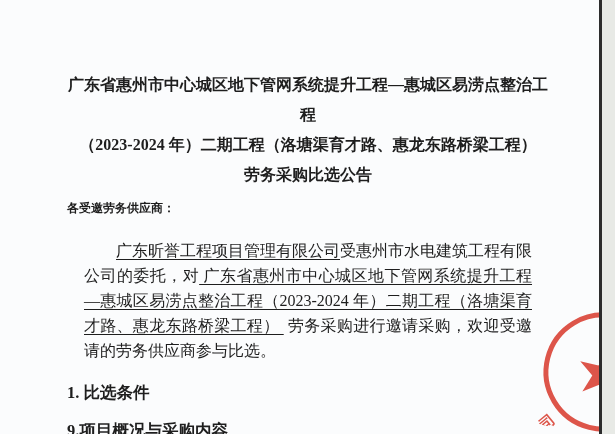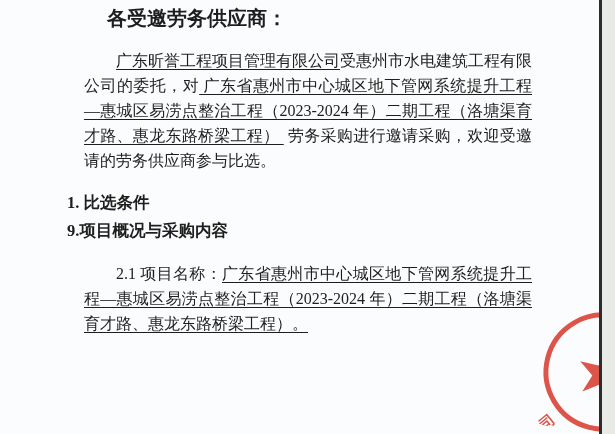--- a/index.html
+++ b/index.html
@@ -38,36 +38,35 @@
   .title-block {
     padding-top: 70px;
     text-align: center;
     font-weight: 700;
     font-size: 16px;
   }
   .title-line { line-height: 30px; }
   .salutation {
     margin-top: 6px;
     font-weight: 700;
-    font-size: 20px;
+    font-size: 12px;
     line-height: 25px;
-    margin-left: 40px;
   }
   p.body-text {
     margin: 17px;
     font-size: 16px;
     line-height: 25px;
     text-align: justify;
     text-indent: 2em;
   }
   .heading {
     font-weight: 700;
     font-size: 16.5px;
     line-height: 26px;
-    margin-top: 2px;
+    margin-top: 12px;
   }
   .p21 { line-height: 22px; }
   .u {
     text-decoration: underline;
     text-underline-offset: 3px;
     text-decoration-thickness: 1px;
   }
   
   .stamp {
     position: absolute;
@@ -89,20 +88,25 @@
     <circle cx="0" cy="0" r="57" fill="none" stroke="#d8392b" stroke-width="5"></circle>
     <polygon fill="#d8392b" points="0,-23 5.9,-5.1 24.7,-5 9.5,6.1 15.3,24 0,13 -15.3,24 -9.5,6.1 -24.7,-5 -5.9,-5.1"></polygon>
     <path id="sealArc" d="M 0,45 A 45,45 0 1 1 -0.05,44.999" fill="none"></path>
     <text font-size="14.5" letter-spacing="3.5" fill="#d8392b" font-family="Liberation Serif, serif" font-weight="700">
       <textPath href="#sealArc" startOffset="14">惠州市水电建筑工程有限公司</textPath>
     </text>
   </svg>
 
   <div class="doc">
 
+    <div class="title-block">
+      <div class="title-line">广东省惠州市中心城区地下管网系统提升工程—惠城区易涝点整治工程</div>
+      <div class="title-line">（2023-2024 年）二期工程（洛塘渠育才路、惠龙东路桥梁工程）</div>
+      <div class="title-line">劳务采购比选公告</div>
+    </div>
 
     <div class="salutation">各受邀劳务供应商：</div>
 
     <p class="body-text"><span class="u">广东昕誉工程项目管理有限公司</span><span>受惠州市水电建筑工程有限公司的委托，对</span><span class="u">&nbsp;广东省惠州市中心城区地下管网系统提升工程—惠城区易涝点整治工程（2023-2024 年）二期工程（洛塘渠育才路、惠龙东路桥梁工程）&nbsp;</span><span>&nbsp;劳务采购进行邀请采购，欢迎受邀请的劳务供应商参与比选。</span></p>
 
     <div class="heading">1. 比选条件</div>
 
 
     <div class="heading">9.项目概况与采购内容</div>
 

